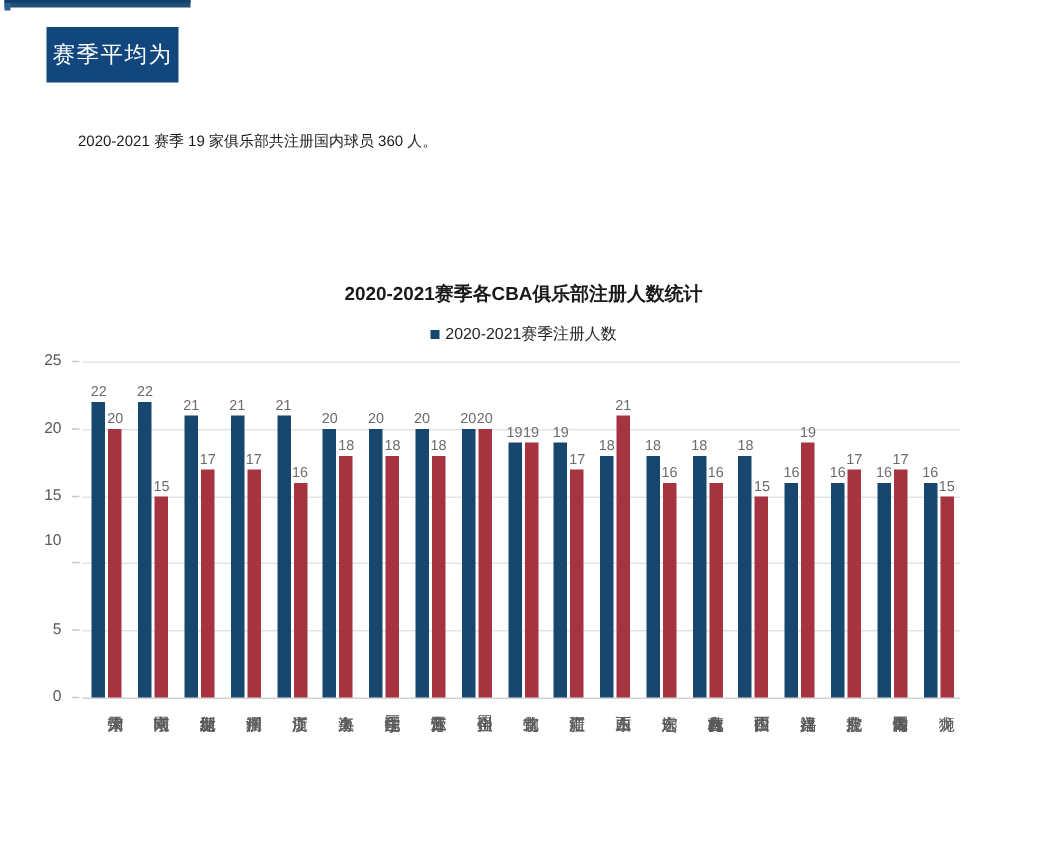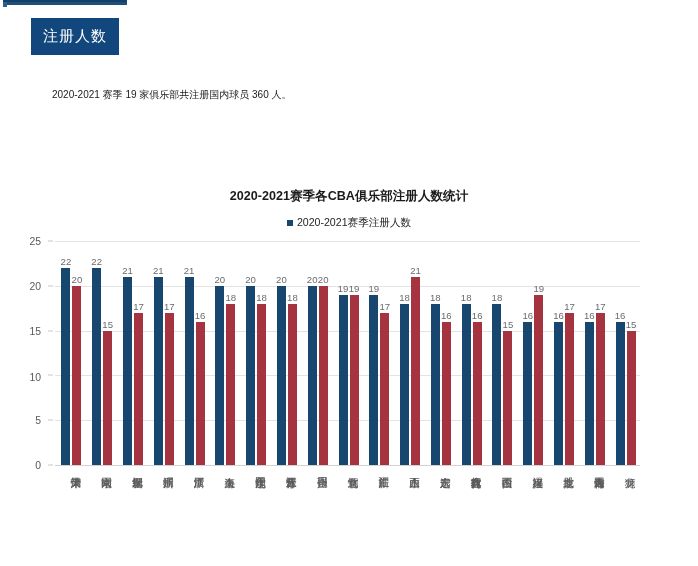--- a/index.html
+++ b/index.html
@@ -163,21 +163,21 @@
   }
 </style>
 </head>
 <body>
 
 <div id="top-rule">
   <div id="top-rule-cap"></div>
 </div>
 
 <div id="section-badge">
-  <span>注册人数</span>
+  <span>赛季平均为</span>
 </div>
 
 <div id="article">
   <p class="para">2020-2021 赛季 19 家俱乐部共注册国内球员 360 人。</p>
 </div>
 
 <div id="chart">
 
   <div id="chart-title">2020-2021赛季各CBA俱乐部注册人数统计</div>
 
@@ -186,21 +186,21 @@
       <span class="legend-swatch" style="background:#17466f"></span>
       <span>2020-2021赛季注册人数</span>
     </div>
   </div>
 
   <div id="ytick-layer">
       <div class="ytick" style="top: 224px;">0</div>
       <div class="ytick-mark" style="top: 224px;"></div>
       <div class="ytick" style="top: 179.2px;">5</div>
       <div class="ytick-mark" style="top: 179.2px;"></div>
-      <div class="ytick" style="top: 136px;">10</div>
+      <div class="ytick" style="top: 120px;">10</div>
       <div class="ytick-mark" style="top: 134.4px;"></div>
       <div class="ytick" style="top: 89.6px;">15</div>
       <div class="ytick-mark" style="top: 89.6px;"></div>
       <div class="ytick" style="top: 44.8px;">20</div>
       <div class="ytick-mark" style="top: 44.8px;"></div>
       <div class="ytick" style="top: 0px;">25</div>
       <div class="ytick-mark" style="top: 0px;"></div>
     </div>
   <div id="plot">
       <div class="gridline axis-base" style="top: 224px;"></div>

